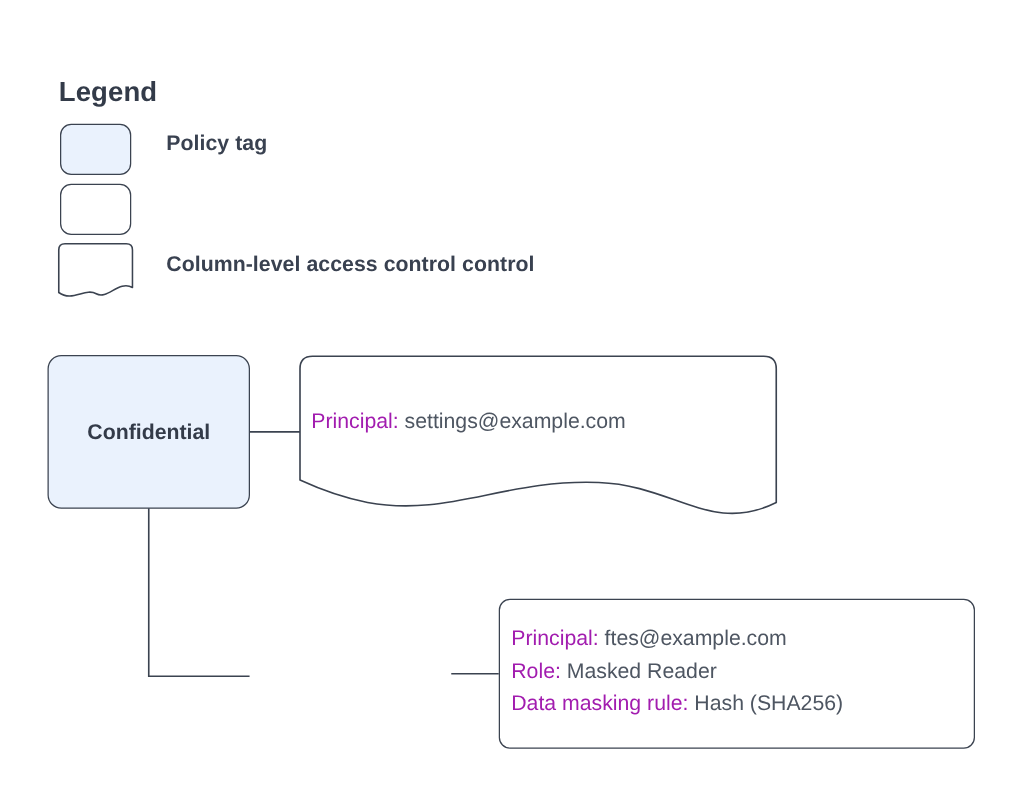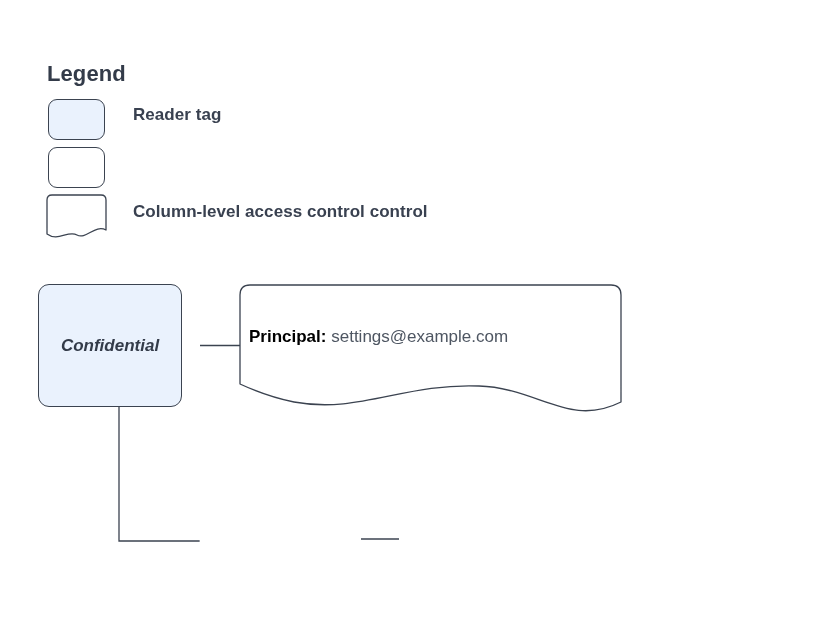--- a/index.html
+++ b/index.html
@@ -70,23 +70,22 @@
     border-radius: 11px;
     background: #eaf2fd;
     font-size: 17px;
     font-weight: bold;
     color: #333b49;
     text-align: center;
   }
   .node.confidential {
     left: 38px;
     top: 284px;
-    width: 144px;
+    width: 162px;
     height: 123px;
-    font-style: italic;
   }
   .node.financial {
     left: 199px;
     top: 481px;
     width: 162px;
     height: 120px;
   }
 
   
   .detail-box {
@@ -94,22 +93,22 @@
     box-sizing: border-box;
   }
   .detail-box .text-block {
     position: absolute;
     font-size: 17px;
     color: #4e5662;
     line-height: 26px;
     white-space: nowrap;
   }
   .detail-box .text-block b {
-    color: #000000;
-    font-weight: bold;
+    color: #a21caf;
+    font-weight: normal;
   }
 
   .detail-doc {
     left: 239px;
     top: 284px;
     width: 383px;
     height: 130px;
   }
   .detail-doc .text-block {
     left: 10px;
@@ -180,21 +179,21 @@
 
   <div class="swatch swatch-rect swatch-mask"></div>
 
   <svg class="swatch swatch-doc" viewBox="0 0 61 44" xmlns="http://www.w3.org/2000/svg">
     <path d="M 6 1 L 55 1 Q 60 1 60 6 L 60 36
              C 49 30 40 46 31 41
              C 22 36 12 48 1 40
              L 1 6 Q 1 1 6 1 Z" fill="#ffffff" stroke="#3b4350" stroke-width="1.3" stroke-linejoin="round"></path>
   </svg>
 
-  <div class="legend-label l1">Reader tag</div>
+  <div class="legend-label l1">Policy tag</div>
   <div class="legend-label l3">Column-level access control control</div>
 
   <div class="node confidential">
     <span>Confidential</span>
   </div>
 
 
   <div class="detail-box detail-doc">
     <svg class="layer-svg" style="width:383px;height:130px;" viewBox="0 0 383 130" xmlns="http://www.w3.org/2000/svg" preserveAspectRatio="none">
       <path d="M 11 1 L 372 1 Q 382 1 382 11 L 382 118
@@ -204,14 +203,30 @@
                L 1 11 Q 1 1 11 1 Z" fill="#ffffff" stroke="#3b4350" stroke-width="1.3" stroke-linejoin="round"></path>
     </svg>
     <div class="text-block">
       <div>
         <b>Principal:</b>
         <span>settings@example.com</span>
       </div>
     </div>
   </div>
 
+  <div class="detail-box detail-rect">
+    <div class="text-block">
+      <div>
+        <b>Principal:</b>
+        <span>ftes@example.com</span>
+      </div>
+      <div>
+        <b>Role:</b>
+        <span>Masked Reader</span>
+      </div>
+      <div>
+        <b>Data masking rule:</b>
+        <span>Hash (SHA256)</span>
+      </div>
+    </div>
+  </div>
 
 </div>
 
 </body></html>

